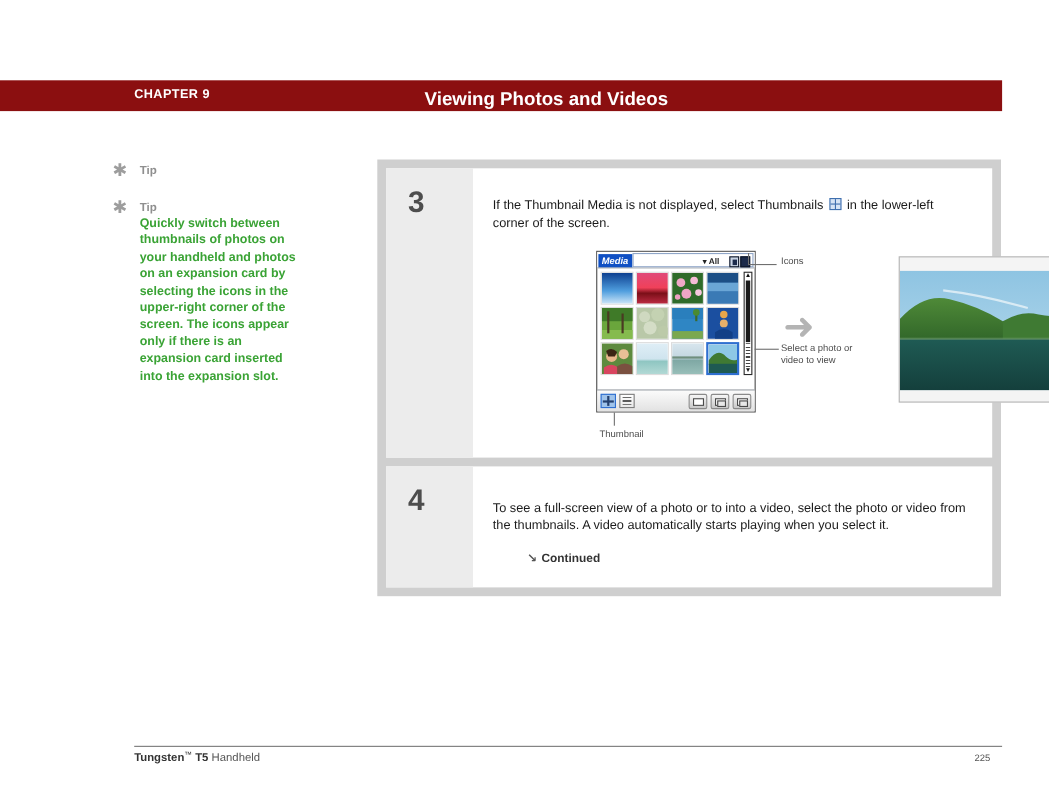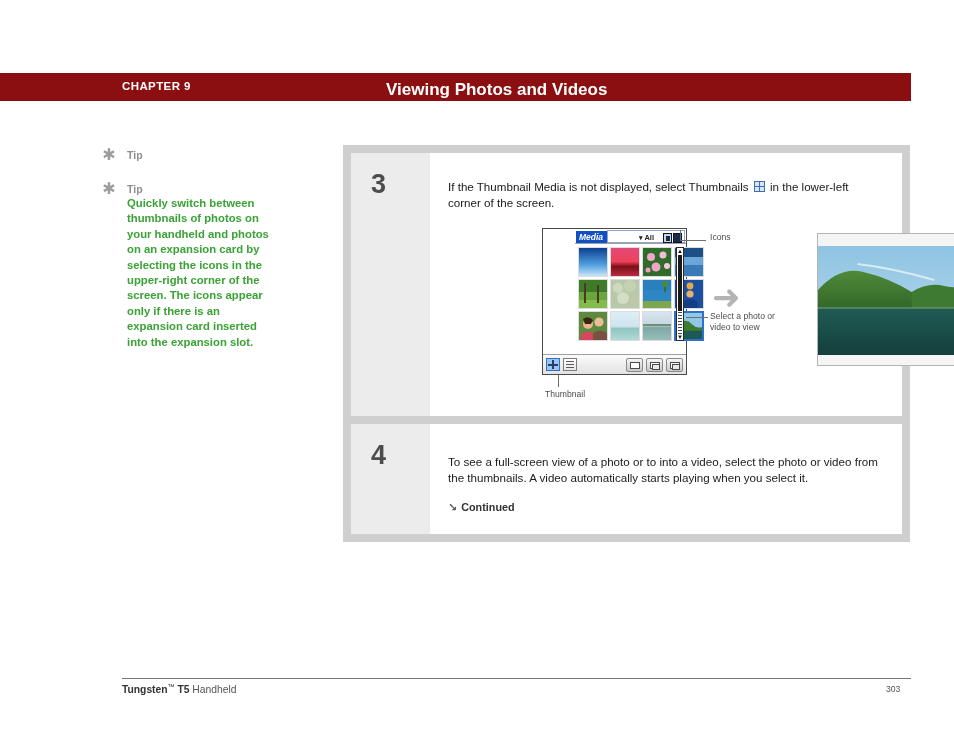--- a/index.html
+++ b/index.html
@@ -151,21 +151,20 @@
   
   .device {
     position: absolute;
     left: 94px;
     top: 2px;
     width: 145px;
     height: 147px;
     background: #ffffff;
     border: 1px solid #4a4a4a;
     box-sizing: border-box;
-    padding-left: 32px;
   }
   .device-titlebar {
     position: relative;
     height: 14px;
     background: #ffffff;
     border-bottom: 1px solid #9aa0a6;
     display: flex;
     align-items: center;
   }
   .dev-title-chip {
@@ -395,20 +394,21 @@
     position: relative;
     overflow: hidden;
   }
 
   
   .continued {
     margin-top: 16px;
     font-size: 10.8px;
     font-weight: bold;
     color: #333333;
+    margin-left: 31px;
   }
   .continued .cont-arrow {
     color: #555;
     font-size: 11px;
     margin-right: 4px;
     font-family: "DejaVu Sans", sans-serif;
   }
 
   
   .footer-rule {
@@ -692,13 +692,13 @@
       <div class="continued">
         <span class="cont-arrow">↘</span><span>Continued</span>
       </div>
     </div>
   </div>
 
 </div>
 
 <div class="footer-rule"></div>
 <div class="footer-left"><b>Tungsten</b><span class="tm">™</span><b> T5 </b><span class="light">Handheld</span></div>
-<div class="footer-page">303</div>
+<div class="footer-page">225</div>
 
 </body></html>

